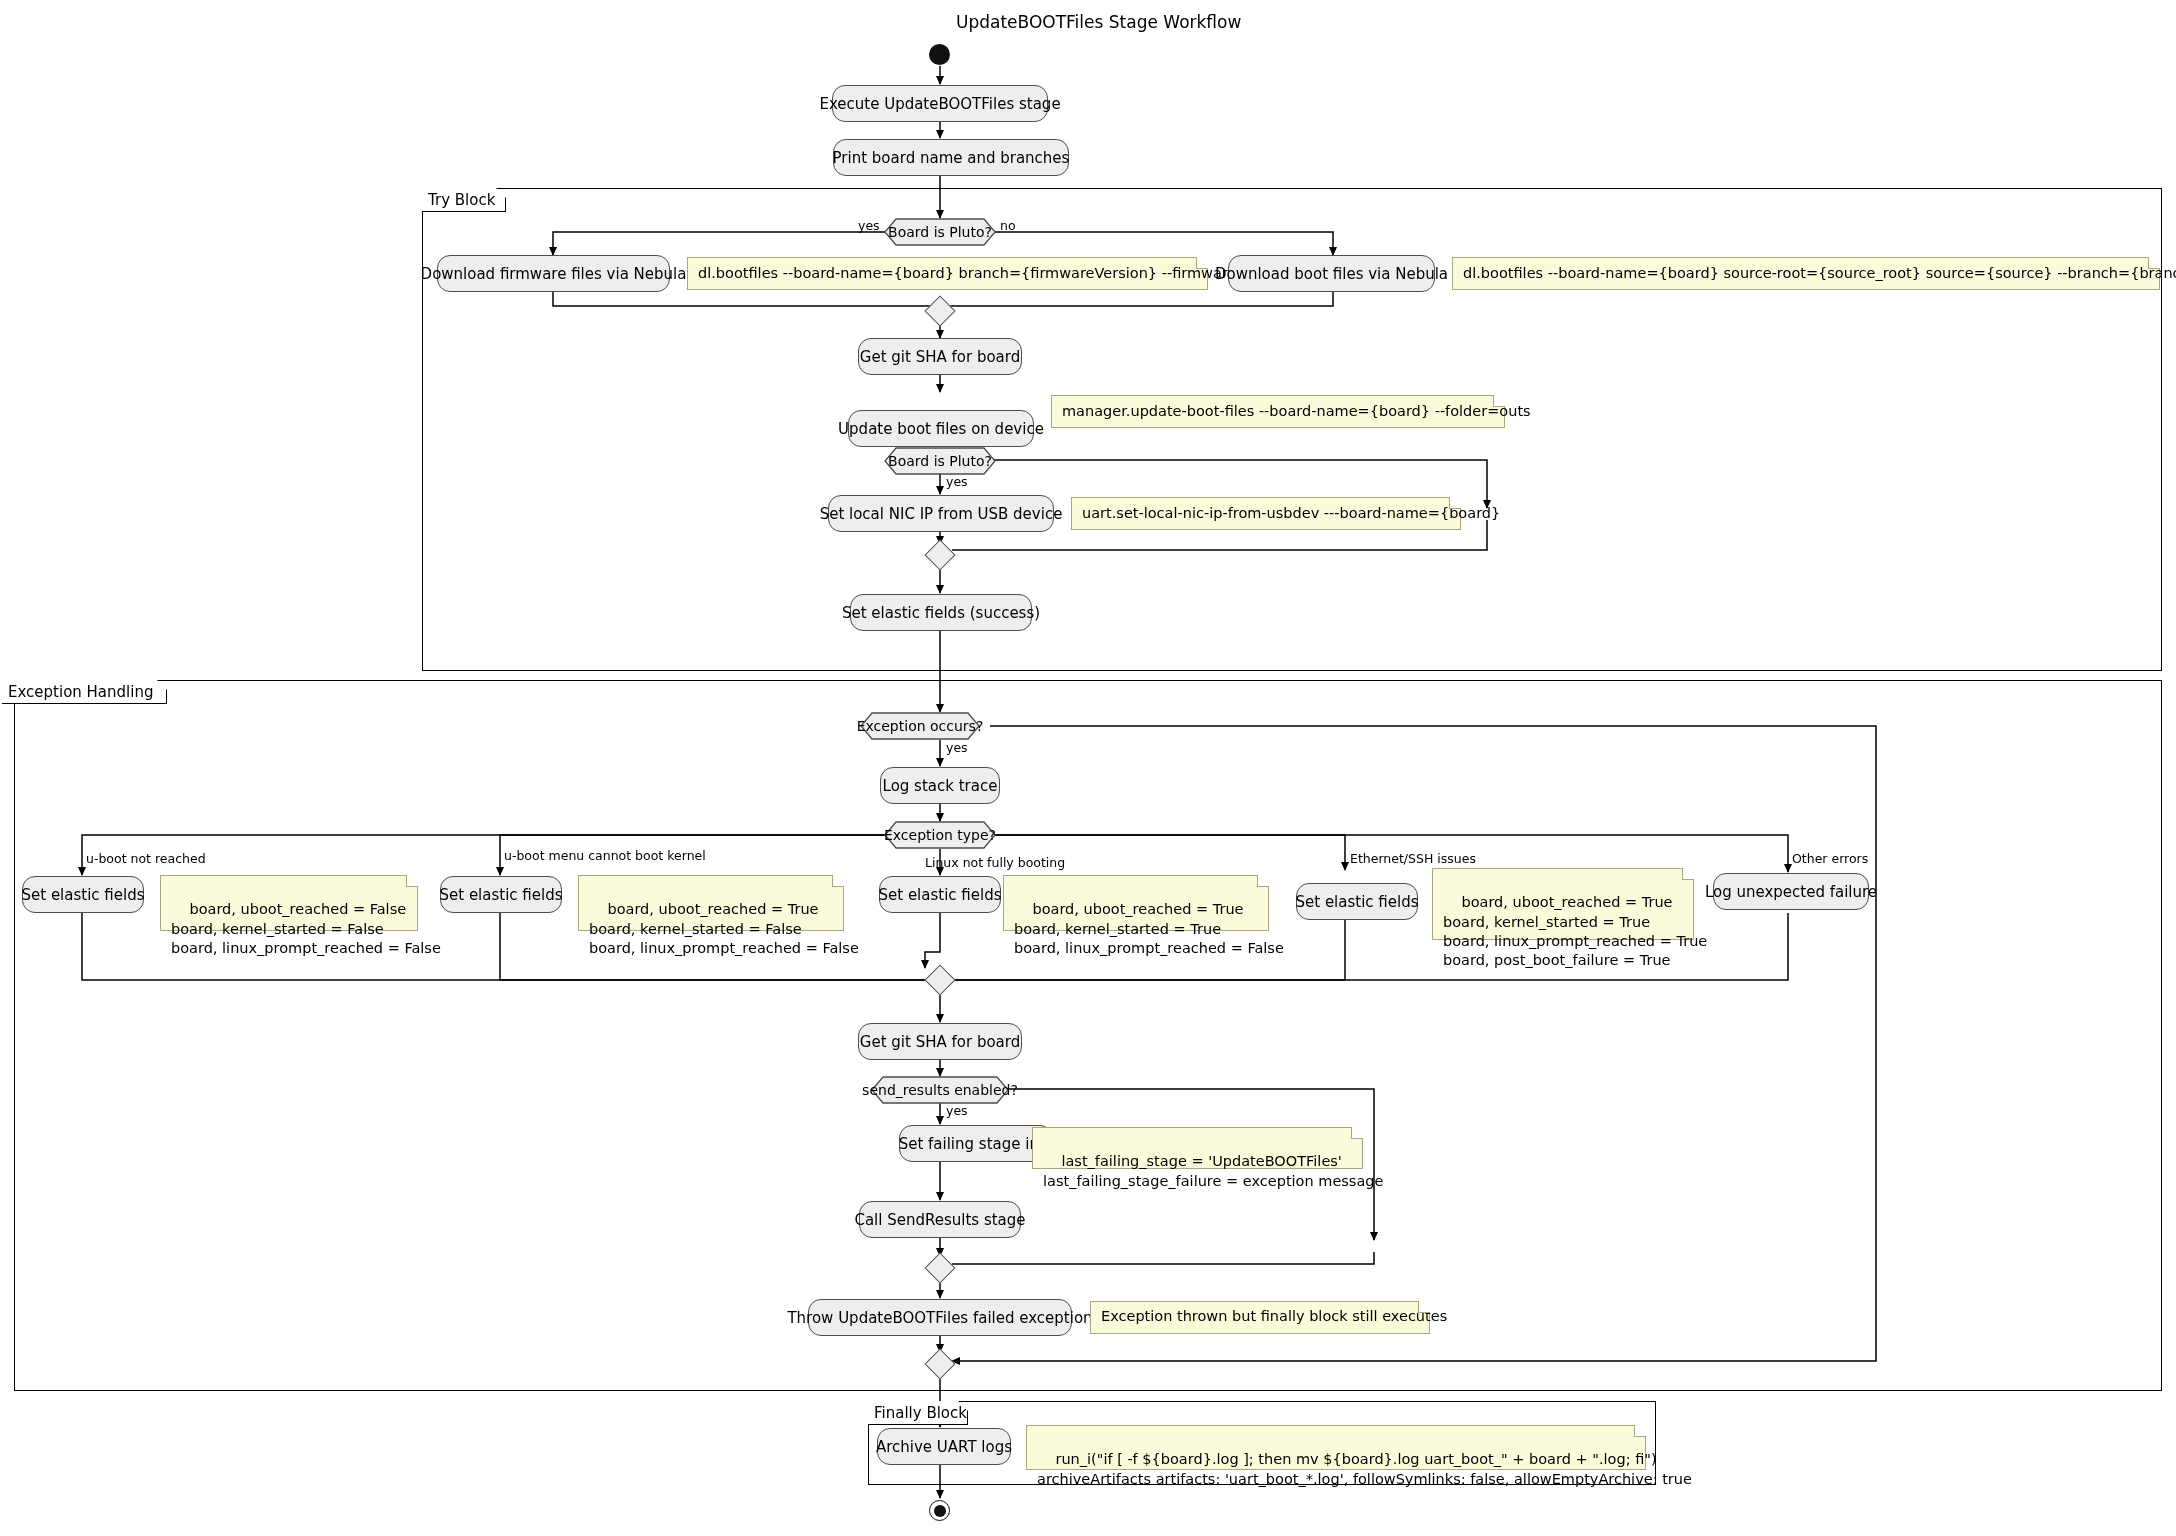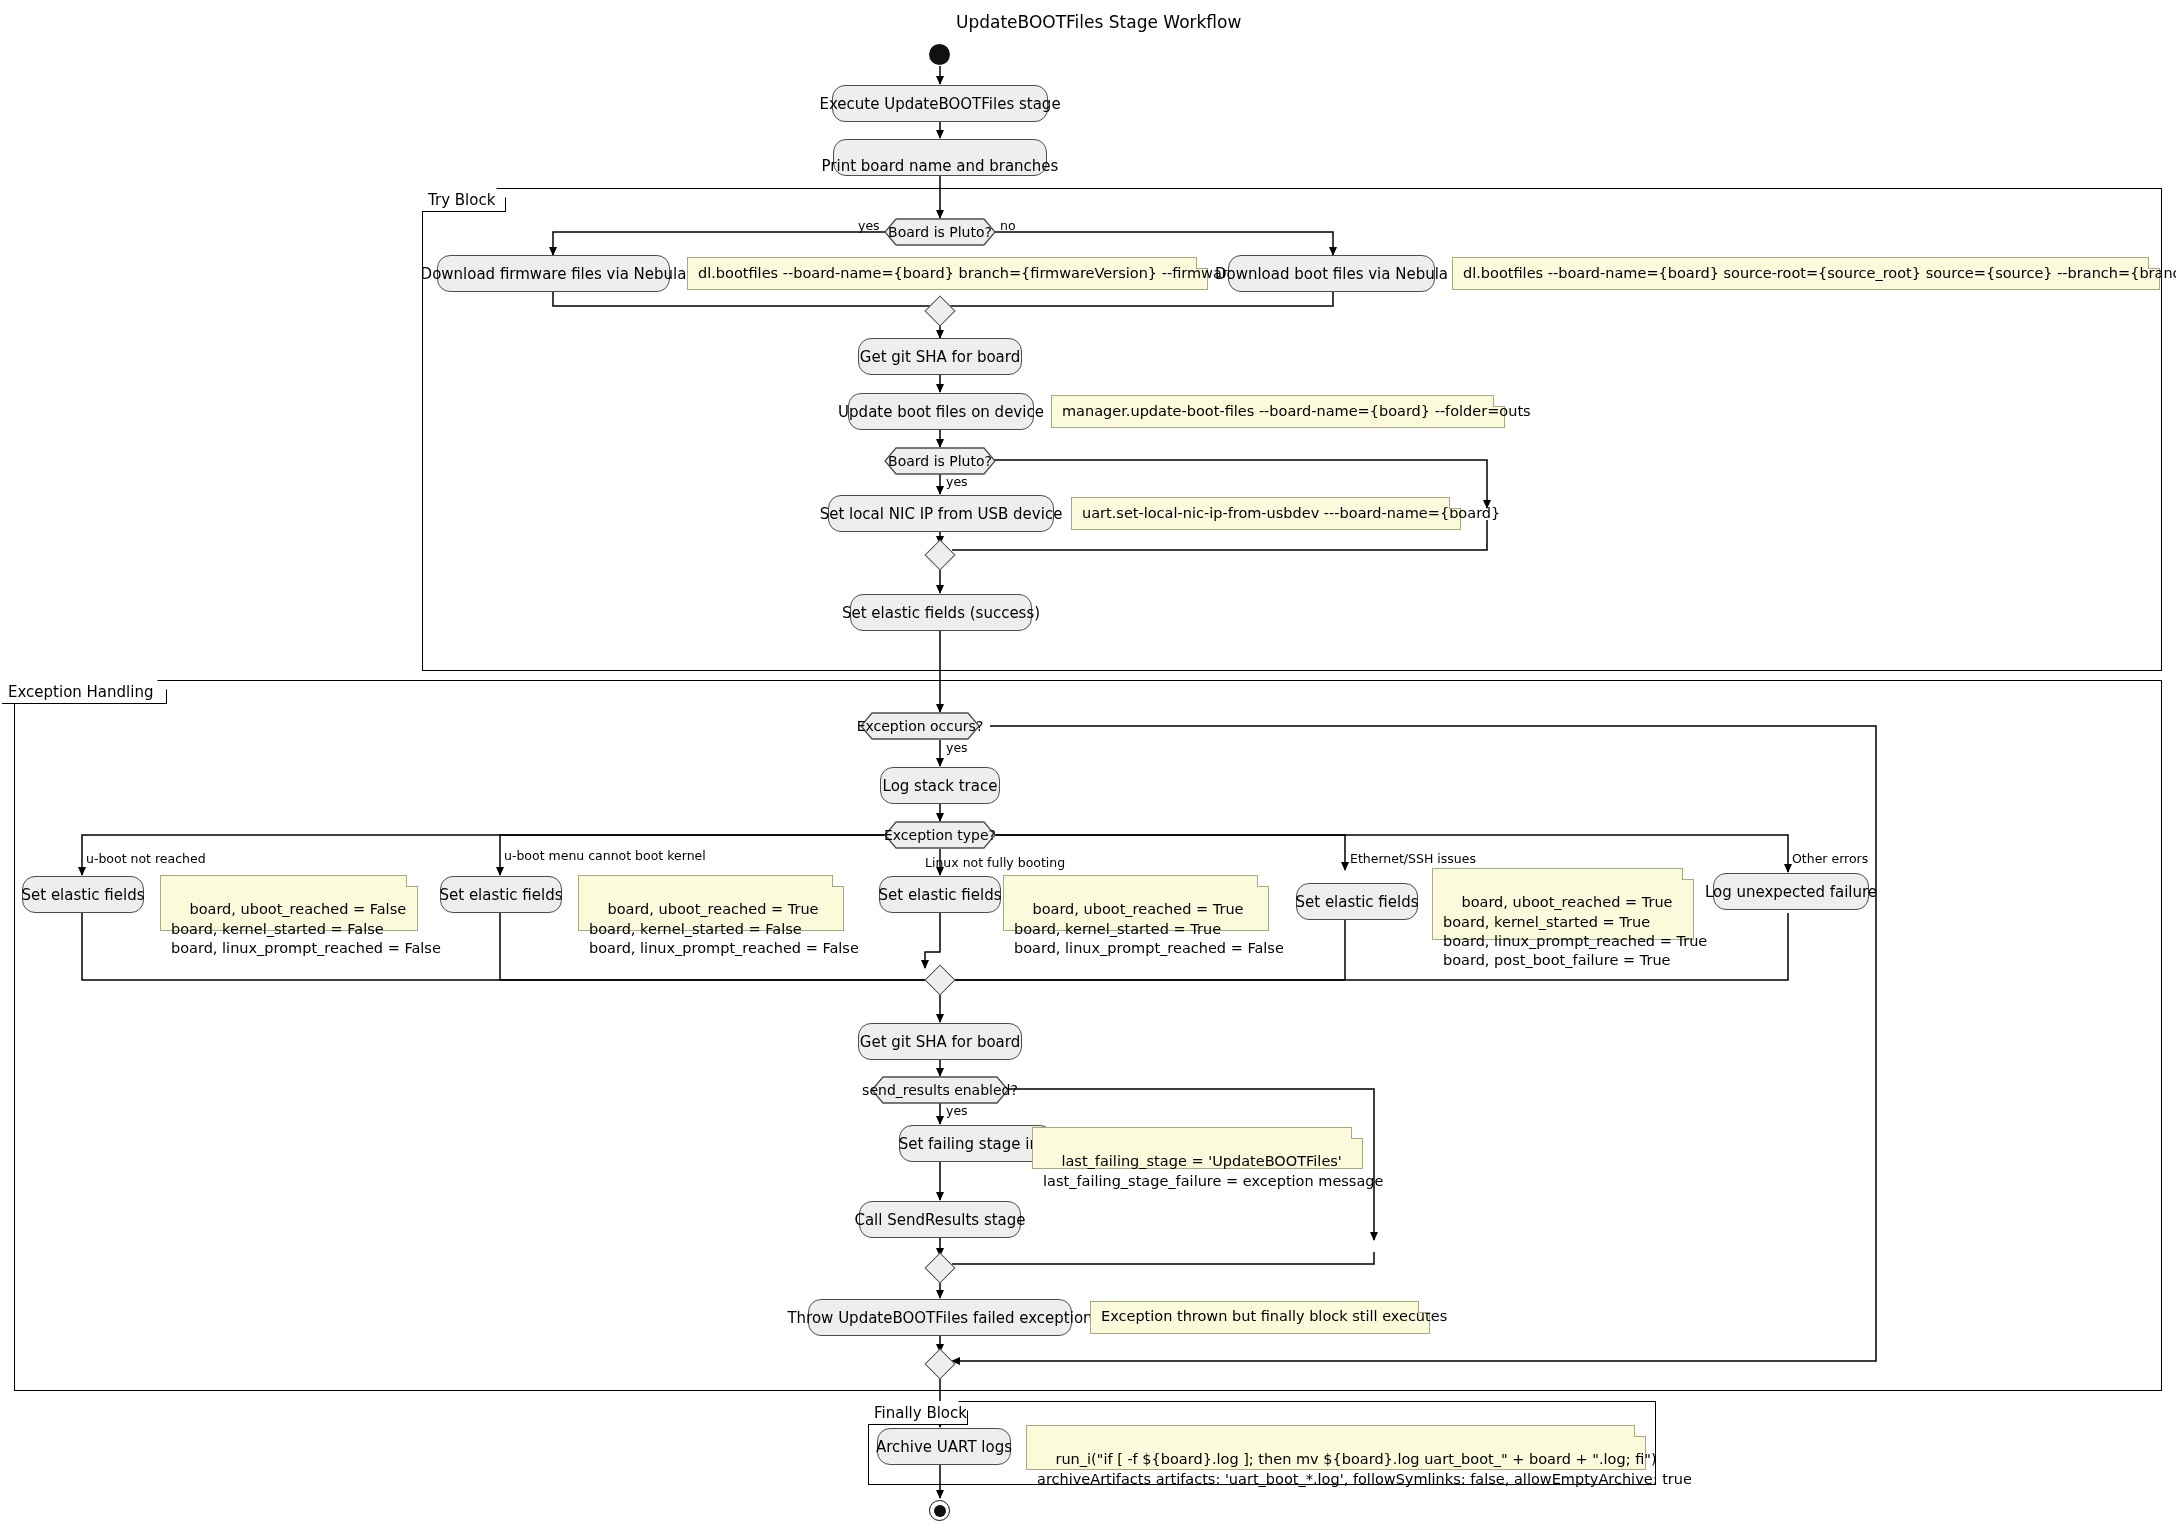--- a/index.html
+++ b/index.html
@@ -238,21 +238,21 @@
   <div class="partition-tab" style="left:868px; top:1401px; width:100px;">
     <span>Finally Block</span>
   </div>
 
   <div class="dot-start" style="left:929px; top:44px;"></div>
 
   <div class="activity" style="left:832px; top:85px; width:216px; height:37px;">
     <span>Execute UpdateBOOTFiles stage</span>
   </div>
 
-  <div class="activity" style="left:833px; top:139px; width:214px; height:37px;align-items:flex-end;">
+  <div class="activity" style="left:833px; top:139px; width:236px; height:37px;">
     <span>Print board name and branches</span>
   </div>
 
   <div class="decision-wrap" style="left:884px; top:218px; width:112px; height:28px;">
     <svg width="112" height="28">
         <polygon points="12,1 100,1 111,14 100,27 12,27 1,14" fill="#EEEEEE" stroke="#4D4D4D" stroke-width="1.3"></polygon>
       </svg>
     <div class="decision-label">Board is Pluto?</div>
   </div>
   <div class="edge-label" style="left:858px; top:218px;">yes</div>
@@ -271,21 +271,21 @@
   <div class="note" style="left:1452px; top:257px; width:708px; height:33px; display:flex; align-items:center;">
     <span>dl.bootfiles --board-name={board} source-root={source_root} source={source} --branch={branches}</span>
   </div>
 
   <div class="merge" style="left:929px; top:300px;"></div>
 
   <div class="activity" style="left:858px; top:338px; width:164px; height:37px;">
     <span>Get git SHA for board</span>
   </div>
 
-  <div class="activity" style="left:848px; top:393px; width:186px; height:37px;">
+  <div class="activity" style="left:848px; top:410px; width:186px; height:37px;">
     <span>Update boot files on device</span>
   </div>
   <div class="note" style="left:1051px; top:395px; width:454px; height:33px; display:flex; align-items:center;">
     <span>manager.update-boot-files --board-name={board} --folder=outs</span>
   </div>
 
   <div class="decision-wrap" style="left:884px; top:447px; width:112px; height:28px;">
     <svg width="112" height="28">
         <polygon points="12,1 100,1 111,14 100,27 12,27 1,14" fill="#EEEEEE" stroke="#4D4D4D" stroke-width="1.3"></polygon>
       </svg>

